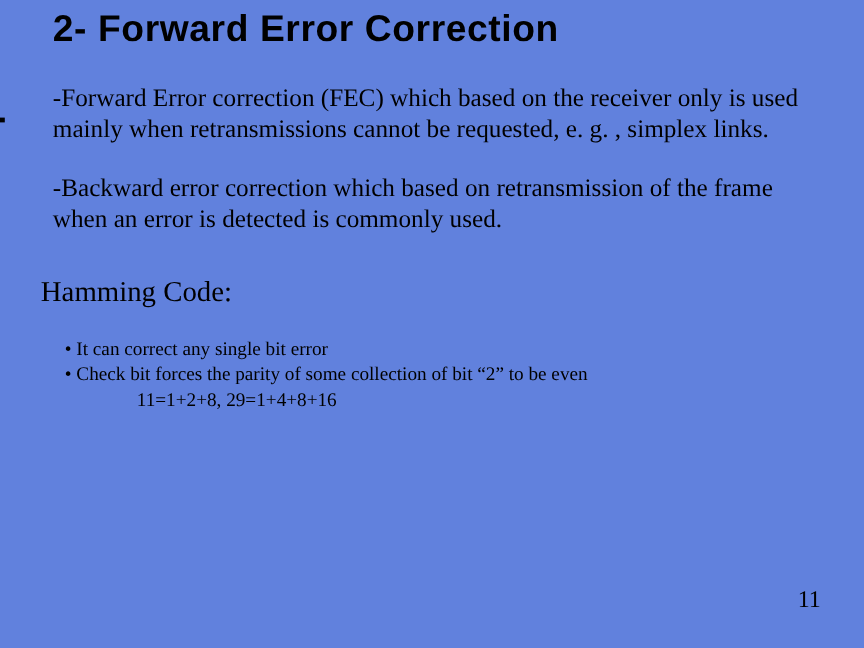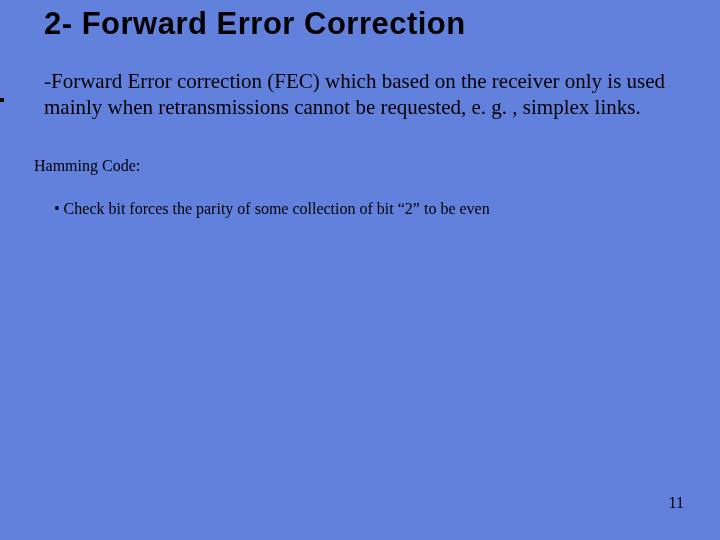--- a/index.html
+++ b/index.html
@@ -30,42 +30,42 @@
   .intro {
     font-size: 21px;
     line-height: 1.25;
     margin-top: 18px;
     padding-left: 10px;
   }
   .intro p {
     margin: 0 0 22px 0;
   }
   .section-heading {
-    font-size: 16px;
+    font-size: 24px;
     margin-top: 36px;
     margin-bottom: 24px;
     padding-left: 0;
   }
   .bullets {
     font-size: 16px;
     line-height: 1.3;
     padding-left: 20px;
   }
   .bullets div {
     margin: 0;
   }
   .sums {
     padding-left: 60px;
     margin-top: 2px;
   }
   .pagenum {
     position: absolute;
     right: 36px;
     bottom: 28px;
-    font-size: 16px;
+    font-size: 20px;
   }
   .side-dot {
     position: absolute;
     left: 0;
     top: 98px;
     width: 4px;
     height: 4px;
     background: #000;
   }
 </style>
@@ -73,23 +73,26 @@
 <body>
 
 <div class="slide">
 
   <div class="side-dot"></div>
 
   <div class="title">2- Forward Error Correction</div>
 
   <div class="intro">
     <p>-Forward Error correction (FEC) which based on the receiver only is used mainly when retransmissions cannot be requested, e. g. , simplex links.</p>
+    <p>-Backward error correction which based on retransmission of the frame when an error is detected is commonly used.</p>
   </div>
 
   <div class="section-heading">Hamming Code:</div>
 
   <div class="bullets">
+    <div>• It can correct any single bit error</div>
     <div>• Check bit forces the parity of some collection of bit “2” to be even</div>
+    <div class="sums">11=1+2+8, 29=1+4+8+16</div>
   </div>
 
   <div class="pagenum">11</div>
 
 </div>
 
 </body></html>

